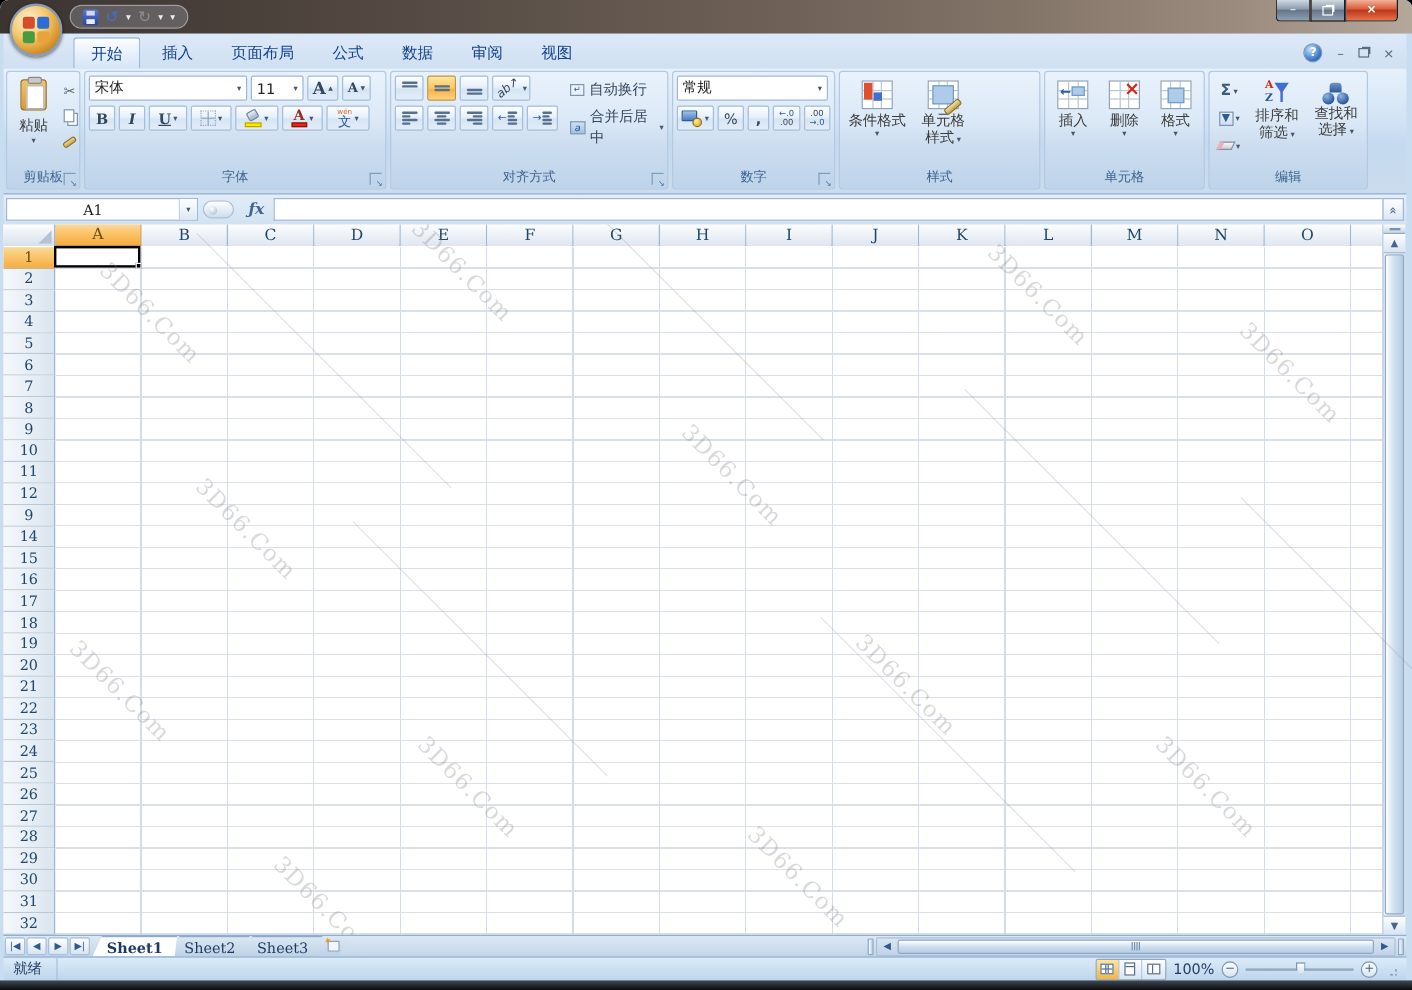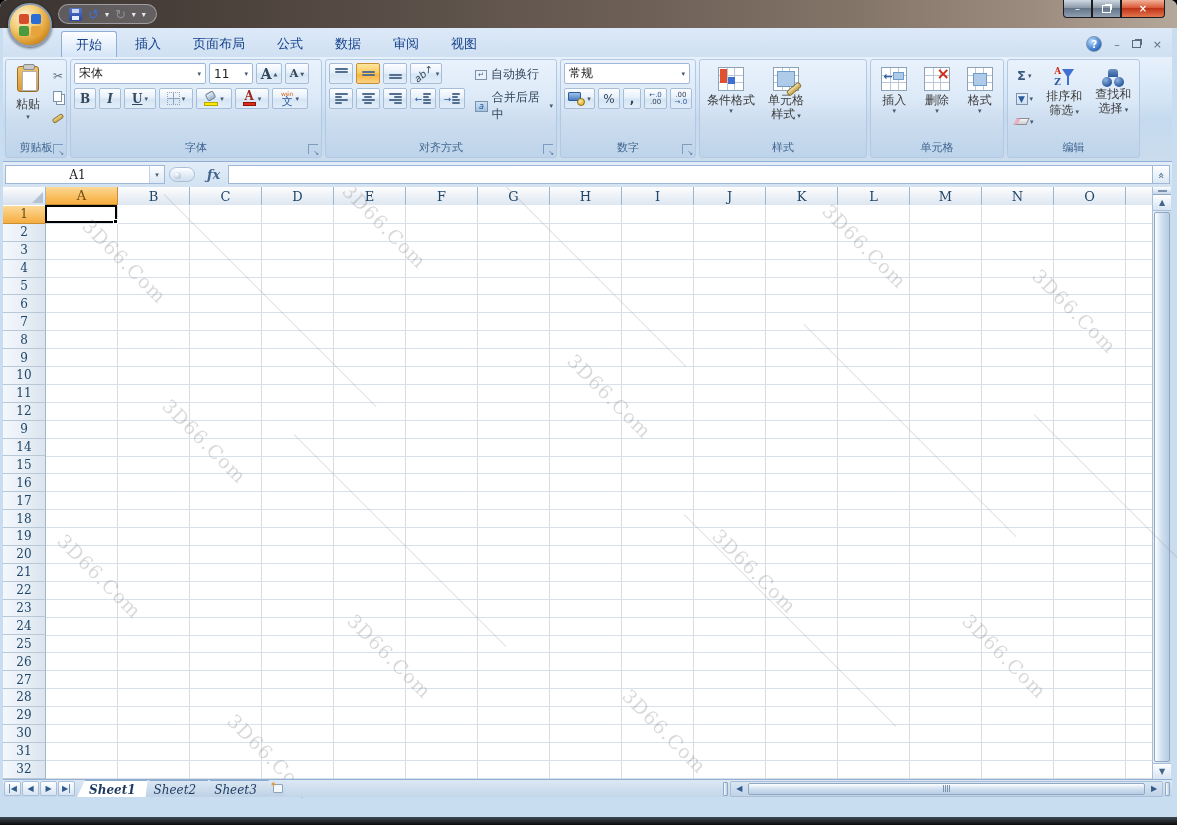--- a/index.html
+++ b/index.html
@@ -682,21 +682,21 @@
       <div class="wm-line" style="left: 990px; top: 520px;"></div>
       <div class="wm-line" style="left: 250px; top: 540px;"></div>
       <div class="wm-line" style="left: 640px; top: 620px;"></div>
     </div>
 
   <div class="sheetrow">
     <div class="nav-btn">|◀</div>
     <div class="nav-btn">◀</div>
     <div class="nav-btn">▶</div>
     <div class="nav-btn" style="margin-right:8px">▶|</div>
-    <div id="sheettabs" style="display:flex;align-items:flex-end;height:17px;font-style:italic;">
+    <div id="sheettabs" style="display:flex;align-items:flex-end;height:17px;">
         <div class="sheettab active">Sheet1</div>
         <div class="sheettab">Sheet2</div>
         <div class="sheettab">Sheet3</div>
       </div>
     <div class="ins-sheet">
       <span class="pg"></span>
         <span class="star">✶</span>
     </div>
     <div style="flex:1"></div>
     <div class="hs-split"></div>
@@ -706,17 +706,40 @@
           <i></i>
           <i></i>
           <i></i>
           <i></i>
         </div>
       <div class="hs-arrow">▶</div>
     </div>
     <div class="hs-split"></div>
   </div>
 
+  <div class="statusbar">
+    <div class="status-ready">就绪</div>
+    <div class="status-right">
+      <div class="viewbtns">
+        <div class="vb on">
+            <span class="vb-grid"></span>
+          </div>
+        <div class="vb">
+            <span class="vb-page"></span>
+          </div>
+        <div class="vb">
+            <span class="vb-break"></span>
+          </div>
+      </div>
+      <span class="zoom-label">100%</span>
+      <div class="zoom-circle">−</div>
+      <div class="zoom-track">
+          <div class="zoom-thumb"></div>
+        </div>
+      <div class="zoom-circle">+</div>
+      <div class="grip-dots"></div>
+    </div>
+  </div>
 
   <div class="edge-left"></div>
   <div class="edge-right"></div>
   <div class="edge-bottom"></div>
 </div>
 
 </body></html>

